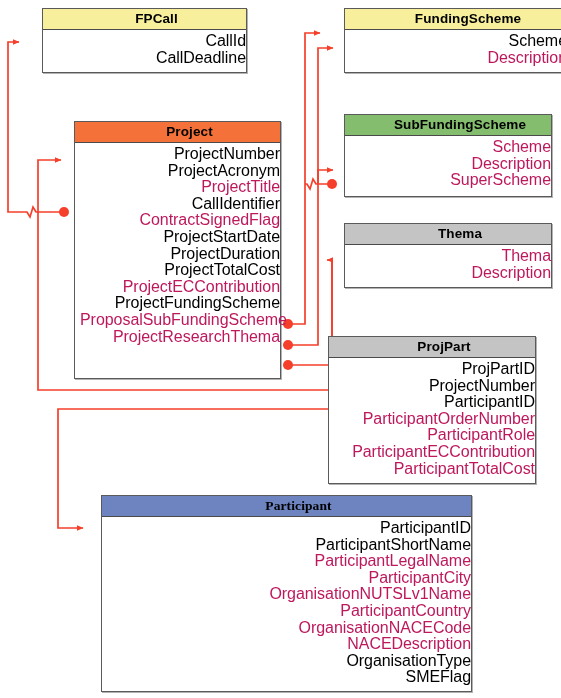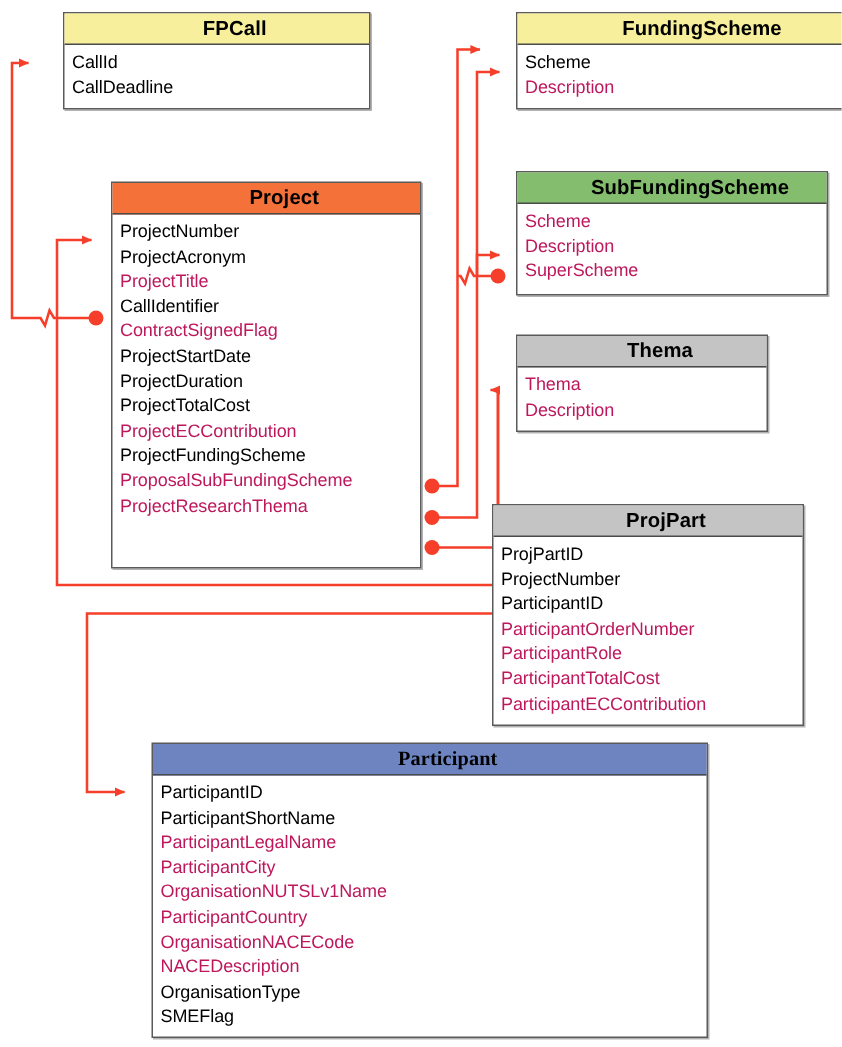--- a/index.html
+++ b/index.html
@@ -29,25 +29,26 @@
     line-height:20px;
     height:21px;
     border-bottom:1px solid #4a4a4a;
     letter-spacing:0.1px;
     padding-left:24px;
   }
   .entity-fields{
     padding:3px 0 4px 5px;
   }
   .field{
-    font-size:12px;
+    font-size:16px;
     line-height:16.6px;
     white-space:nowrap;
     color:#000000;
     letter-spacing:-0.05px;
+    text-align:right;
   }
   .field.dim{color:#be185d;}
 </style>
 </head>
 <body>
 
 <div id="canvas">
 
   <svg id="wires" viewBox="0 0 561 698" width="561" height="698" xmlns="http://www.w3.org/2000/svg">
     <defs>
@@ -132,38 +133,38 @@
 
   <div class="entity" style="left:344px;top:114px;width:208px;height:83px;">
     <div class="entity-title" style="background:#84bd6e;">SubFundingScheme</div>
     <div class="entity-fields">
       <div class="field dim">Scheme</div>
       <div class="field dim">Description</div>
       <div class="field dim">SuperScheme</div>
     </div>
   </div>
 
-  <div class="entity" style="left:344px;top:223px;width:168px;height:65px;">
+  <div class="entity" style="left:344px;top:223px;width:208px;height:65px;">
     <div class="entity-title" style="background:#c4c4c4;">Thema</div>
     <div class="entity-fields">
       <div class="field dim">Thema</div>
       <div class="field dim">Description</div>
     </div>
   </div>
 
   <div class="entity" style="left:328px;top:336px;width:208px;height:148px;">
     <div class="entity-title" style="background:#c4c4c4;">ProjPart</div>
     <div class="entity-fields">
       <div class="field">ProjPartID</div>
       <div class="field">ProjectNumber</div>
       <div class="field">ParticipantID</div>
       <div class="field dim">ParticipantOrderNumber</div>
       <div class="field dim">ParticipantRole</div>
+      <div class="field dim">ParticipantECContribution</div>
       <div class="field dim">ParticipantTotalCost</div>
-      <div class="field dim">ParticipantECContribution</div>
     </div>
   </div>
 
   <div class="entity" style="left:101px;top:495px;width:371px;height:197px;">
     <div class="entity-title" style="background:#6d84c1;font-family:Liberation Serif, serif;">Participant</div>
     <div class="entity-fields">
       <div class="field">ParticipantID</div>
       <div class="field">ParticipantShortName</div>
       <div class="field dim">ParticipantLegalName</div>
       <div class="field dim">ParticipantCity</div>

